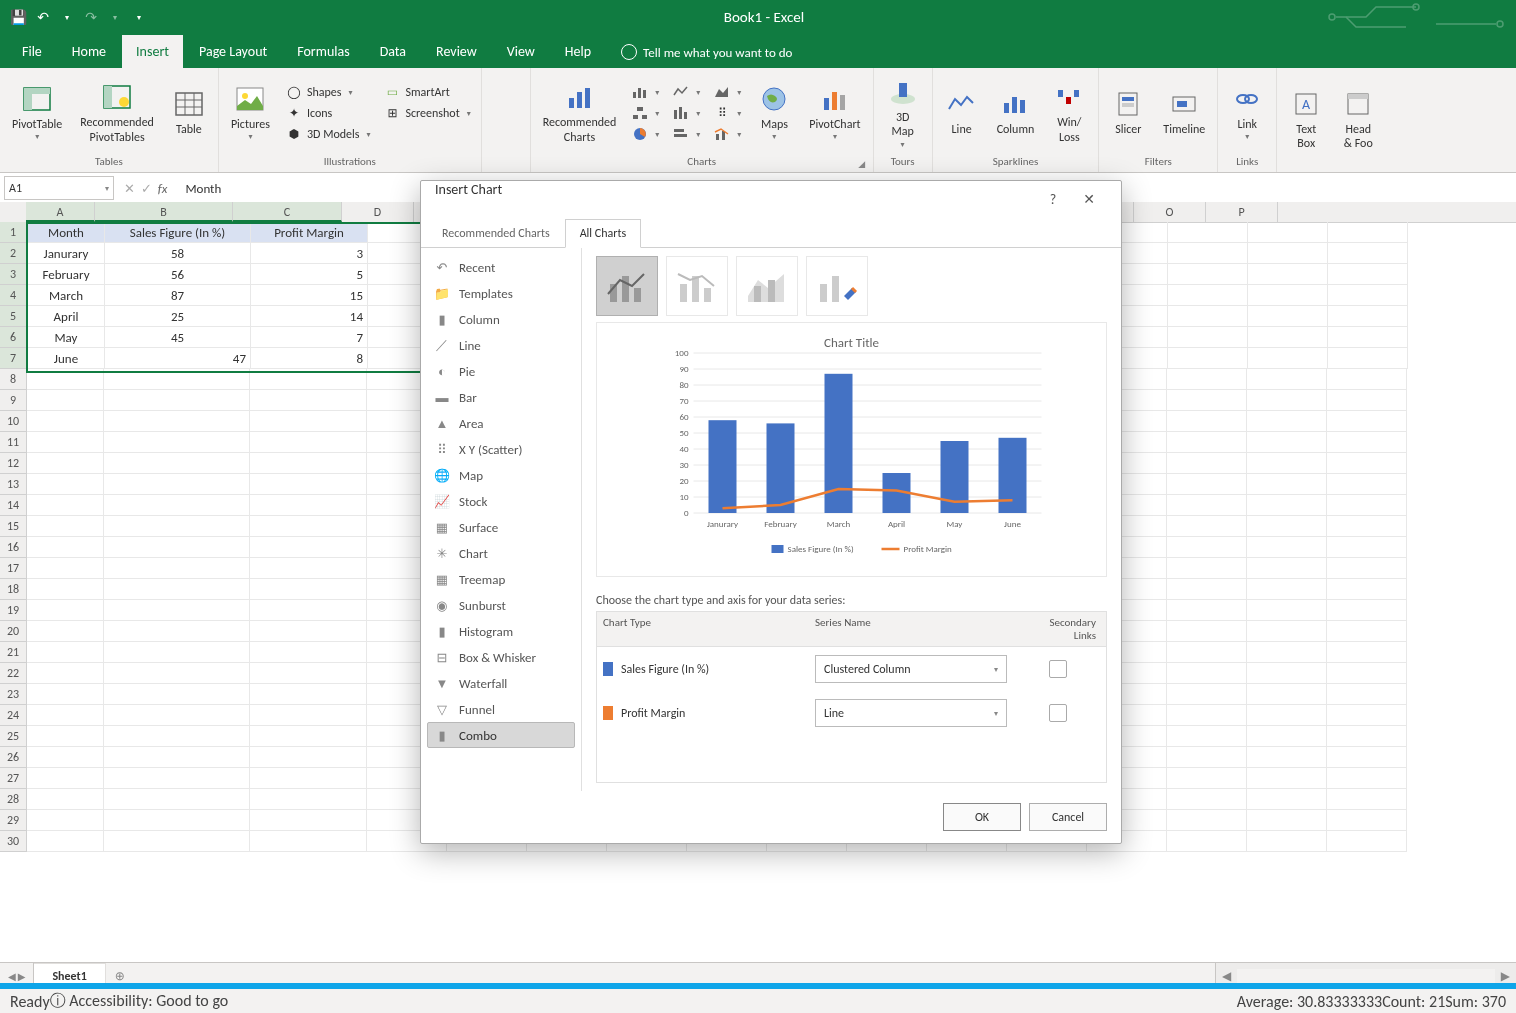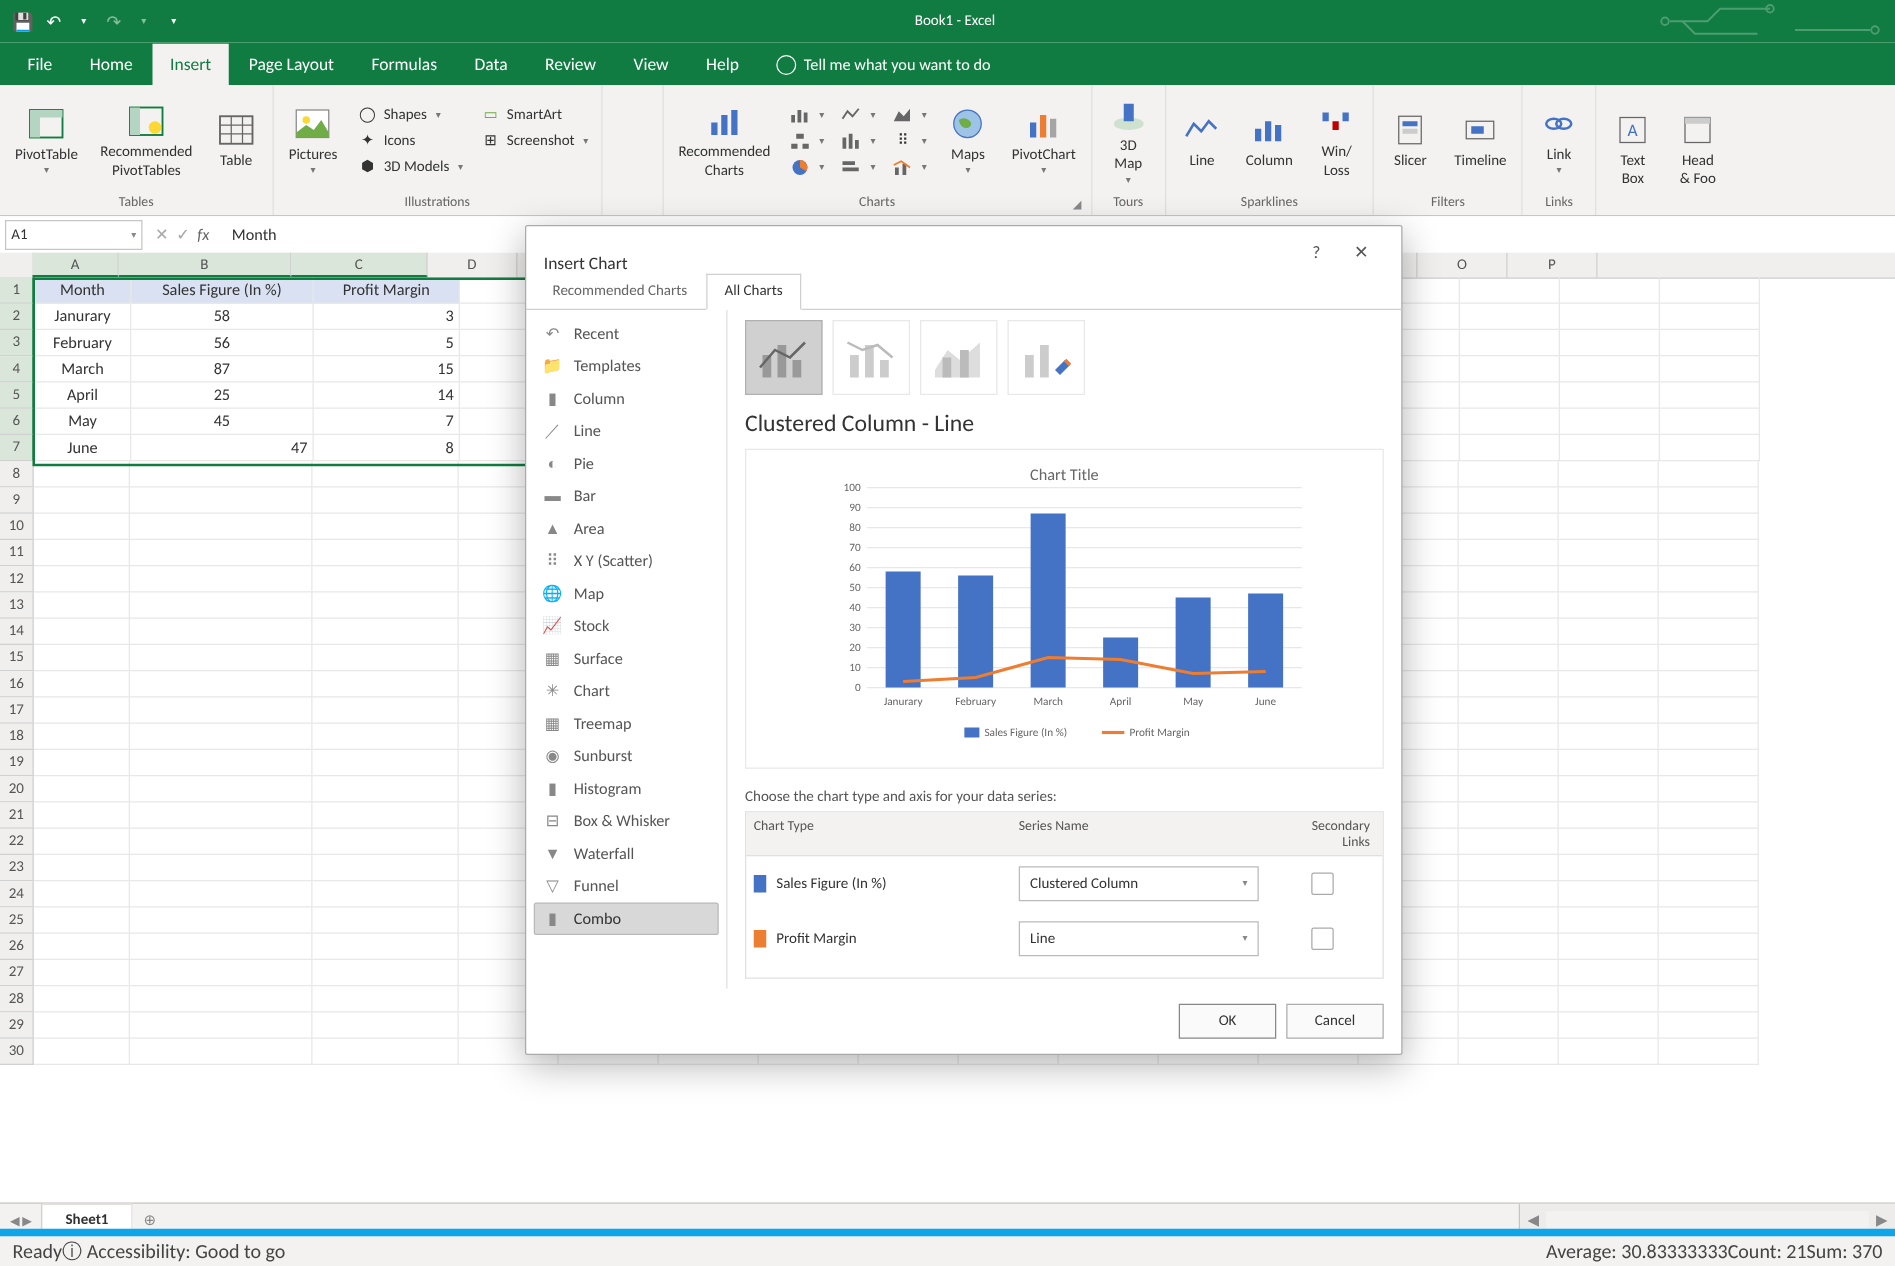--- a/index.html
+++ b/index.html
@@ -1,20 +1,20 @@
 <!DOCTYPE html>
 <html><head>
 <meta charset="utf-8">
 <style>
 html,body{margin:0;padding:0;font-family:"Segoe UI","Calibri",sans-serif;font-size:12px;background:#fff;color:#333;user-select:none;overflow:hidden}
 
 .titlebar{height:34px;background:#107c41;display:flex;align-items:center;color:#fff;position:relative}
 .titlebar .qat{display:flex;align-items:center;gap:6px;padding-left:10px}
 .titlebar .qat span{width:18px;height:18px;display:flex;align-items:center;justify-content:center;font-size:14px;cursor:pointer}
-.titlebar .center{position:absolute;left:12px;right:0;text-align:center;pointer-events:none;font-size:12px}
+.titlebar .center{position:absolute;left:12px;right:0;text-align:center;pointer-events:none;font-size:15px}
 .titlebar .circuit{position:absolute;right:0;top:0;height:100%;width:200px;opacity:.25}
 .titlebar .circuit svg{height:100%}
 
 .tabbar{height:34px;background:#107c41;display:flex;align-items:flex-end;padding-left:8px;gap:2px}
 .tabbar .tab{padding:8px 14px;color:#fff;font-size:14px;cursor:pointer}
 .tabbar .tab.active{background:#f3f2f1;color:#107c41}
 .tabbar .tellme{color:#fff;font-size:13px;padding:8px 14px;display:flex;align-items:center;gap:6px}
 .tabbar .tellme .bulb{width:14px;height:14px;border:1.5px solid #fff;border-radius:50%;position:relative}
 
 .ribbon{height:104px;background:#f3f2f1;border-bottom:1px solid #c8c6c4;display:flex;align-items:stretch}
@@ -59,21 +59,21 @@
 .sheettabs .sheet{padding:0 18px;display:flex;align-items:center;border-right:1px solid #e1dfdd;border-top:1px solid #e1dfdd;cursor:pointer;background:#fff;border-bottom:2px solid #107c41;font-weight:bold}
 .sheettabs .add{width:28px;display:flex;align-items:center;justify-content:center;color:#888;cursor:pointer}
 .sheettabs .hscroll{margin-left:auto;display:flex;align-items:center;background:#edeceb;border-left:1px solid #c8c6c4;width:300px}
 .sheettabs .hscroll span{padding:0 6px;color:#888;cursor:pointer}
 .sheettabs .hscroll .track{flex:1;height:14px;background:#f3f2f1;position:relative}
 
 .status{position:absolute;bottom:0;left:0;right:0;height:24px;background:#f3f2f1;border-top:6px solid #0ea5e9;display:flex;align-items:center;font-size:16px;color:#444;padding:0 10px;gap:0}
 .status .spacer{flex:1}
 
 .dialog{position:absolute;left:420px;top:180px;width:700px;height:662px;background:#fff;border:1px solid #aaa;box-shadow:0 8px 30px rgba(0,0,0,.3);display:flex;flex-direction:column;border-radius:2px}
-.dialog .dtitle{height:38px;display:flex;align-items:flex-end;padding:0 14px;font-size:14px;color:#333}
+.dialog .dtitle{height:38px;display:flex;align-items:flex-start;padding:0 14px;font-size:14px;color:#333}
 .dialog .dtitle .spacer{flex:1}
 .dialog .dtitle .dbtn{width:36px;height:36px;display:flex;align-items:center;justify-content:center;cursor:pointer;font-size:14px;color:#555}
 .dialog .dtabs{display:flex;border-bottom:1px solid #d0d0d0;padding-left:6px}
 .dialog .dtab{padding:6px 14px;font-size:12px;color:#666;border:1px solid transparent;cursor:pointer}
 .dialog .dtab.active{border:1px solid #d0d0d0;border-bottom:1px solid #fff;background:#fff;margin-bottom:-1px;color:#333}
 .dialog .dbody{flex:1;display:flex;overflow:hidden}
 .dialog .types{width:148px;border-right:1px solid #e0e0e0;padding:6px;overflow-y:auto}
 .dialog .type{display:flex;align-items:center;gap:8px;padding:5px 6px;font-size:13px;color:#555;cursor:pointer;border-radius:2px}
 .dialog .type.active{background:#d8d8d8;border:1px solid #b8b8b8;padding:4px 5px;color:#333}
 .dialog .type .tico{width:18px;height:16px;display:flex;align-items:center;justify-content:center;color:#888}
@@ -1215,21 +1215,20 @@
           </div>
         <div class="sub">
             <svg width="46" height="40">
               <rect x="6" y="18" width="7" height="18" fill="#ccc"></rect>
               <rect x="18" y="10" width="7" height="26" fill="#ccc"></rect>
               <path d="M30 30 l8 -8 l4 4 l-8 8 z" fill="#4472c4"></path>
               <path d="M38 22 l4 4" stroke="#ed7d31" stroke-width="3"></path>
             </svg>
           </div>
       </div>
-      <div class="subname">Clustered Column - Line</div>
       <div class="preview">
         <svg class="chartprev" id="chartprev" viewBox="0 0 400 230">
             <text x="200" y="14" text-anchor="middle" font-size="13" fill="#666">Chart Title</text>
             <line x1="42" y1="180" x2="390" y2="180" stroke="#e8e8e8"></line>
             <text x="37" y="183" text-anchor="end" font-size="9" fill="#666">0</text>
             <line x1="42" y1="164" x2="390" y2="164" stroke="#e8e8e8"></line>
             <text x="37" y="167" text-anchor="end" font-size="9" fill="#666">10</text>
             <line x1="42" y1="148" x2="390" y2="148" stroke="#e8e8e8"></line>
             <text x="37" y="151" text-anchor="end" font-size="9" fill="#666">20</text>
             <line x1="42" y1="132" x2="390" y2="132" stroke="#e8e8e8"></line>

